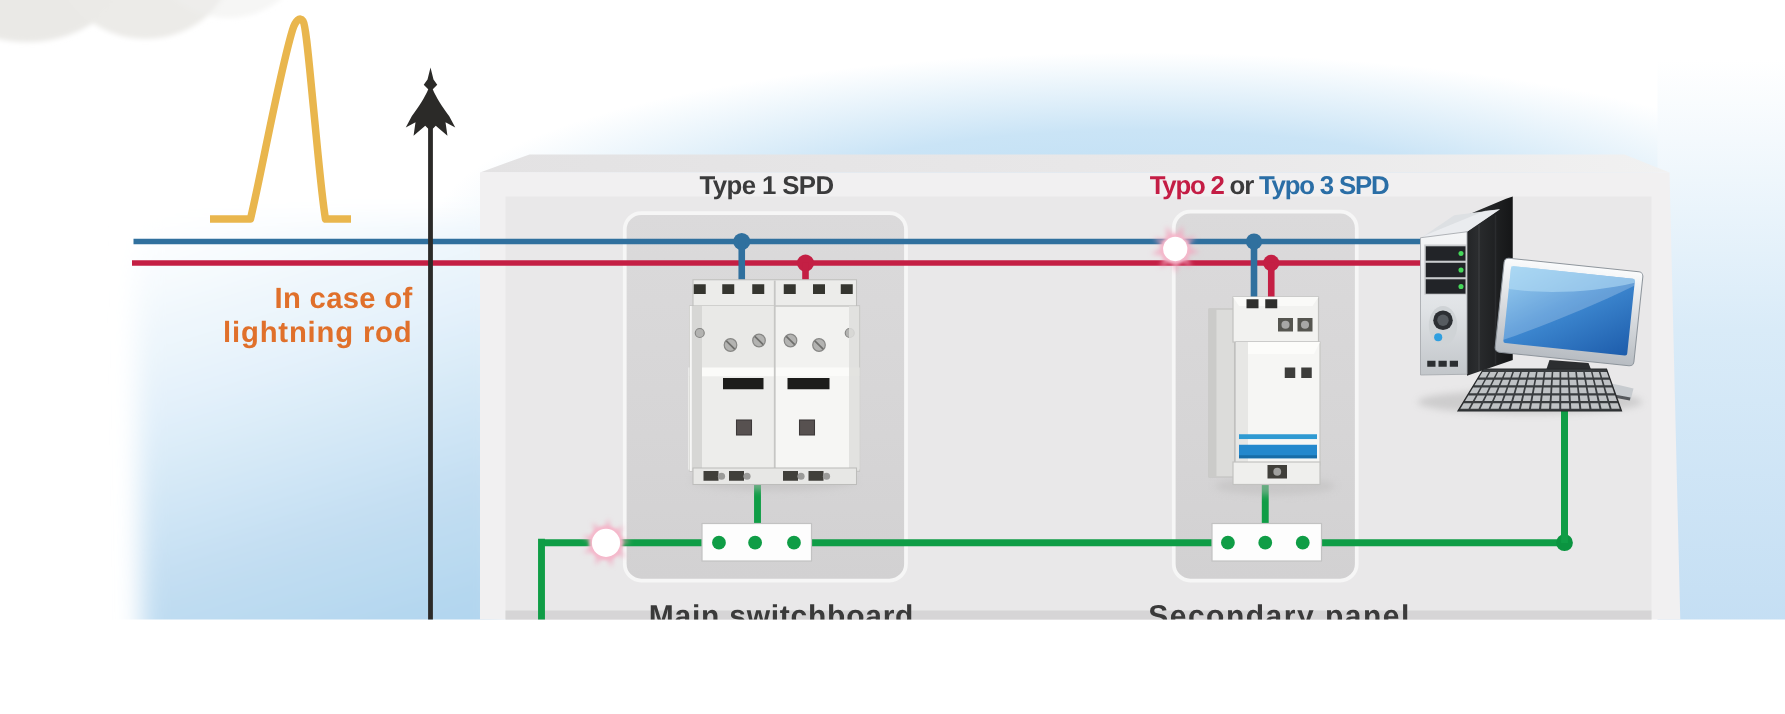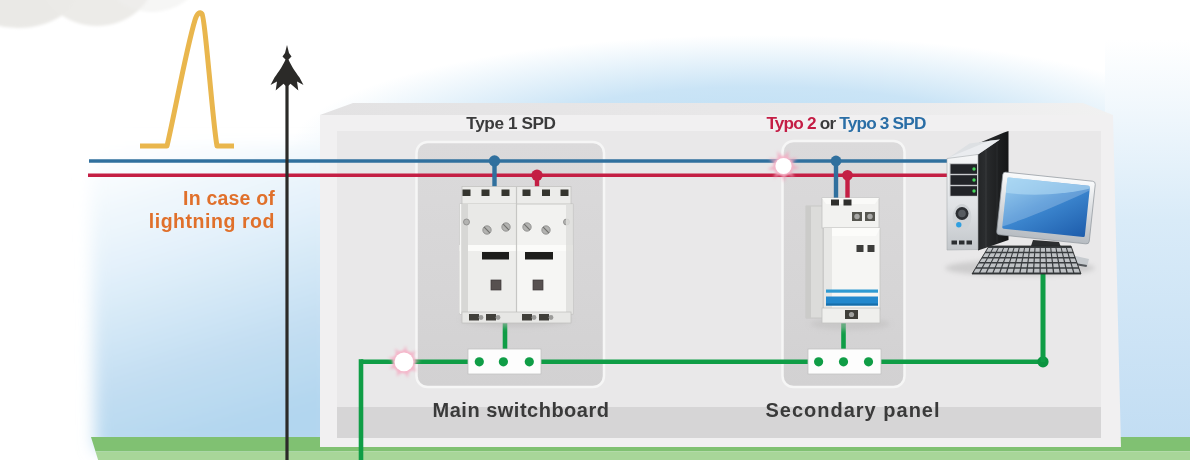--- a/index.html
+++ b/index.html
@@ -1,16 +1,16 @@
 <!DOCTYPE html>
 <html><head>
 <meta charset="utf-8">
 <style>
 html,body{margin:0;padding:0;background:#fff;}
-#stage{position:relative;width:1190px;height:460px;overflow:hidden;font-family:"Liberation Sans",sans-serif;}
+#stage{position:relative;width:1190px;height:413px;overflow:hidden;font-family:"Liberation Sans",sans-serif;}
 </style>
 </head>
 <body>
 <div id="stage">
 <svg width="1190" height="476" viewBox="0 0 1190 476">
 <defs>
   <radialGradient id="skyblob" cx="50%" cy="50%" r="50%">
     <stop offset="0%" stop-color="#b9dcf3"></stop>
     <stop offset="55%" stop-color="#cae4f6"></stop>
     <stop offset="100%" stop-color="#cde6f6" stop-opacity="0"></stop>

